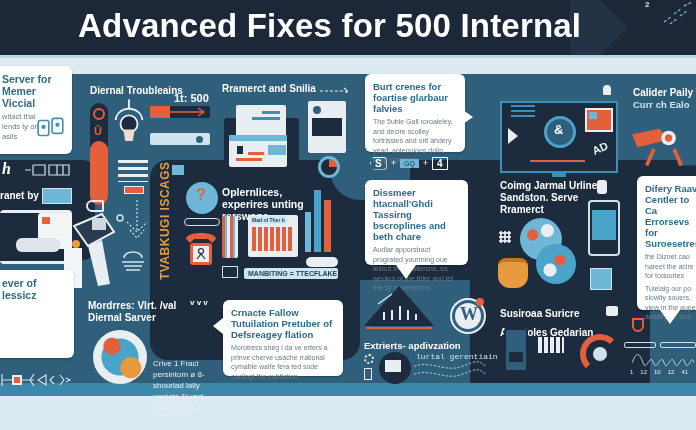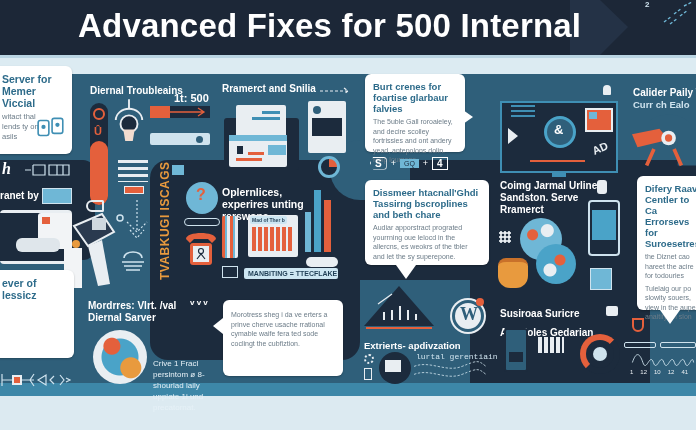--- a/index.html
+++ b/index.html
@@ -180,38 +180,39 @@
     <span> = </span>
     <span>TTECFLAKE</span>
   </div>
 
   <div class="head" style="left:88px; top:300px; width:120px; white-space:normal;">Mordrres: Vlrt. /val Diernal Sarver</div>
   <div class="lbl" style="left:190px; top:298px; font-size:8px;">v v v</div>
   <div class="icon" style="left:93px; top:330px; width:54px; height:54px; border-radius:50%; background:radial-gradient(circle at 35% 30%, #e4603c 0 8px, transparent 9px), radial-gradient(circle at 70% 70%, #e89a3e 0 10px, transparent 11px), radial-gradient(circle at 50% 50%, #4aa3c8 0 18px, #e9eef2 19px);"></div>
   <div class="body-text" style="left:153px; top:330px; width:65px;">Crive 1 Fracl persintom ø 8-shourlad laily uppiate 1i und precatornat.</div>
 
   <div class="card" style="left:223px; top:300px; width:120px; height:76px;">
+    <h3 style="font-size:9.5px; line-height:11px;">Crnacte Fallow Tutuilation Pretuber of Defsreagey flation</h3>
     <p style="font-size:7px; line-height:9.5px;">Morotress sheg i da ve erters a prinve cherve usache rrational cymable waife fera ted sode coclingt the cubfiztion.</p>
   </div>
   <div class="card-tail" style="left:213px; top:318px; border-top:8px solid transparent; border-bottom:8px solid transparent; border-right:10px solid #ffffff;"></div>
 
   <div class="card" style="left:365px; top:74px; width:100px; height:78px;">
     <h3 style="font-size:9.5px; line-height:11px;">Burt crenes for foartise glarbaur falvies</h3>
     <p style="font-size:7px; line-height:9.5px;">The 5uble Gall roroaieley, and decire scolley fortrissies and ont andery yead, antepolons dolin. Hoip loumene.</p>
   </div>
   <div class="card-tail" style="left:463px; top:110px; border-top:7px solid transparent; border-bottom:7px solid transparent; border-left:10px solid #ffffff;"></div>
   <div style="position:absolute; left:370px; top:155px; width:100px; height:16px; display:flex; align-items:center; gap:4px;">
     <span style="color:#fff; font-weight:700; font-size:10px; border:1px solid #fff; border-radius:3px; padding:0 4px; clip-path:polygon(20% 0,100% 0,100% 100%,20% 100%,0 50%);">S</span>
     <span style="color:#fff; font-size:9px;">+</span>
     <span style="background:#6fb7d6; color:#1c2b3d; font-size:7px; padding:1px 4px;">GQ</span>
     <span style="color:#fff; font-size:9px;">+</span>
     <span style="color:#fff; font-weight:700; font-size:10px; border:1px solid #fff; padding:0 4px;">4</span>
   </div>
 
-  <div class="card" style="left:365px; top:180px; width:124px; height:85px;">
+  <div class="card" style="left:365px; top:180px; width:103px; height:85px;">
     <h3 style="font-size:9.5px; line-height:11px;">Dissmeer htacnall'Ghdi Tassirng bscroplines and beth chare</h3>
     <p style="font-size:7px; line-height:9.5px;">Audiar apporstract prograted yourrning oue lelocd in the allercns, es weokrs of the tbler and let the sy superepone.</p>
   </div>
   <div class="card-tail" style="left:396px; top:265px; border-left:10px solid transparent; border-right:10px solid transparent; border-top:14px solid #ffffff;"></div>
 
   <svg class="icon" viewBox="0 0 70 44" style="left:364px; top:286px; width:70px; height:44px;">
     <path d="M0 40 L35 0 L70 40 Z" fill="#1c2b3d"></path>
     <path d="M20 34 V26 M28 34 V24 M36 34 V20 M44 34 V24 M52 34 V28" stroke="#e9eef2" stroke-width="2"></path>
     <path d="M2 42 H68" stroke="#e4603c" stroke-width="2"></path>
     <path d="M14 18 L28 8" stroke="#e9eef2" stroke-width="1.2"></path>

